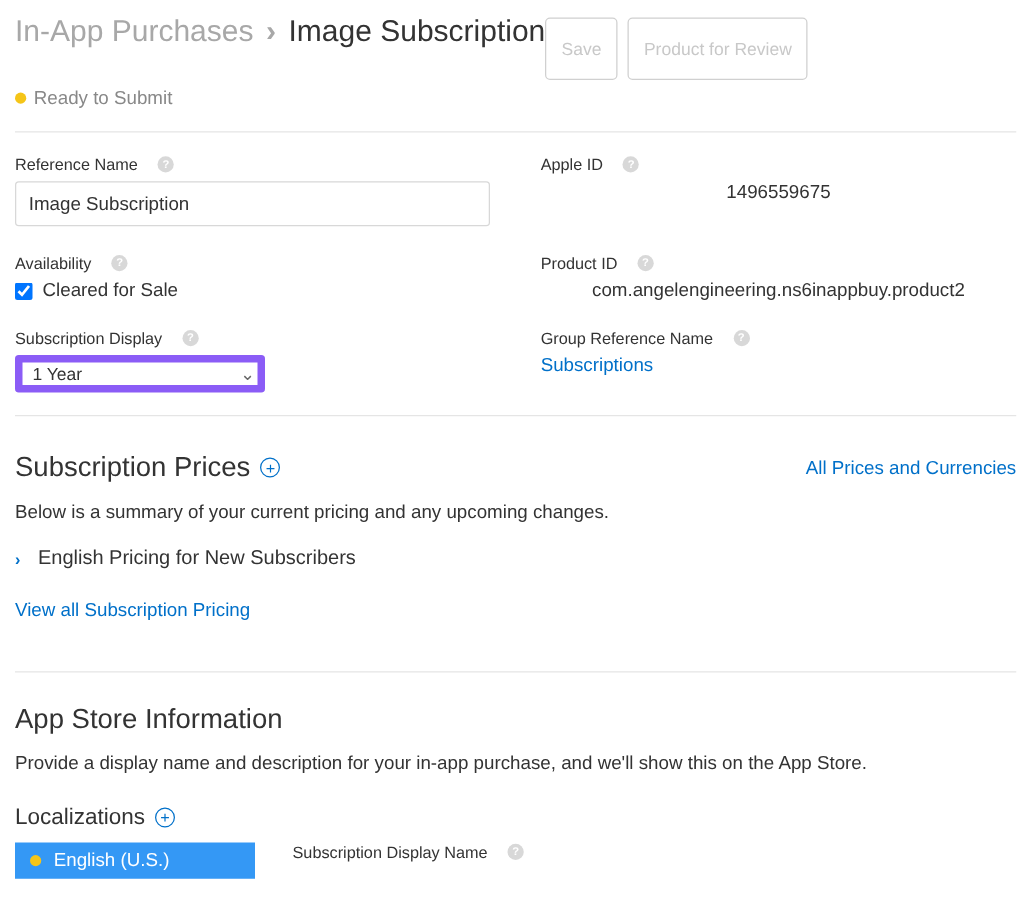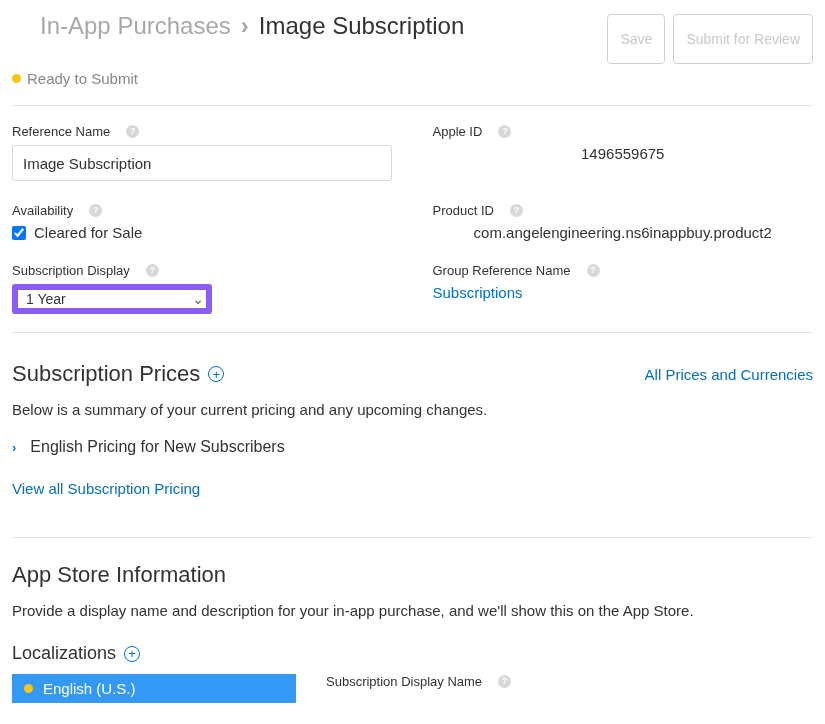--- a/index.html
+++ b/index.html
@@ -6,23 +6,22 @@
     body {
       font-family: -apple-system, BlinkMacSystemFont, "Helvetica Neue", Arial, sans-serif;
       font-size: 14px;
       color: #333;
       background: #fff;
       padding: 12px;
       width: 825px;
     }
     .header-row {
       display: flex;
-      justify-content: space-between;
+      justify-content: flex-start;
       align-items: flex-start;
-      margin-left: 28px;
     }
     .breadcrumb {
       display: flex;
       align-items: center;
       gap: 10px;
       font-size: 24px;
       font-weight: 400;
     }
     .breadcrumb .bc-link {
       color: #a8a8a8;
@@ -206,21 +205,21 @@
     }
     .loc-row {
       display: flex;
       gap: 30px;
       margin-top: 10px;
       align-items: flex-start;
     }
     .lang-pill {
       background: #3498f5;
       color: #fff;
-      width: 284px;
+      width: 192px;
       padding: 6px 12px;
       display: flex;
       align-items: center;
       gap: 10px;
       font-size: 15px;
     }
     .lang-dot {
       width: 9px;
       height: 9px;
       border-radius: 50%;
@@ -234,21 +233,21 @@
 <body>
 
 <div class="header-row">
   <div class="breadcrumb">
     <span class="bc-link">In-App Purchases</span>
     <span class="bc-sep">›</span>
     <span class="bc-current">Image Subscription</span>
   </div>
   <div class="action-buttons">
     <button class="btn">Save</button>
-    <button class="btn">Submit for Review</button>
+    <button class="btn">Product for Review</button>
   </div>
 </div>
 
 <div class="status-row">
   <span class="status-dot"></span>
   <span>Ready to Submit</span>
 </div>
 
 <hr class="divider">
 

